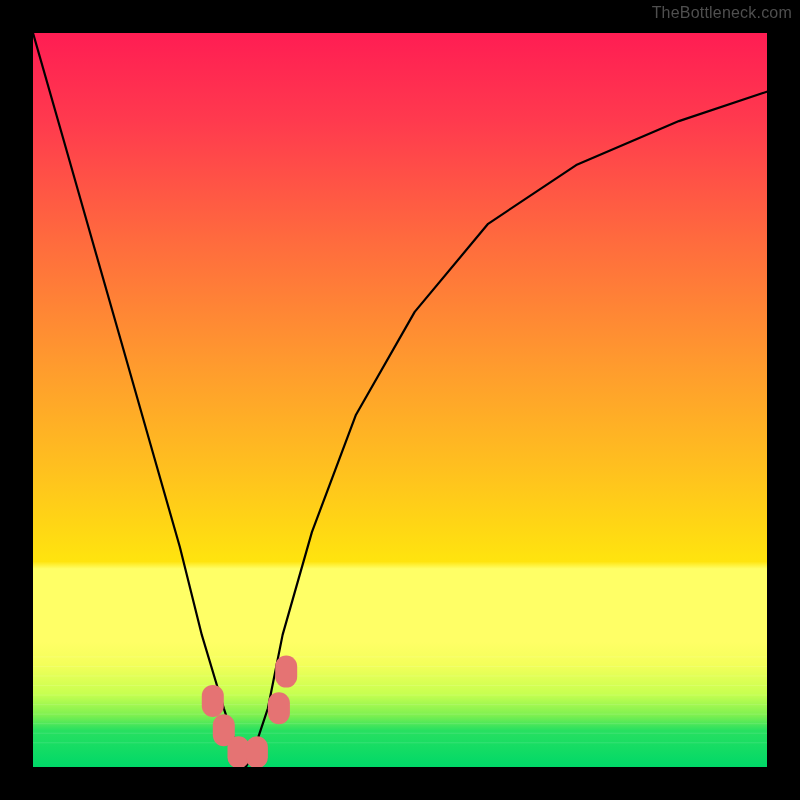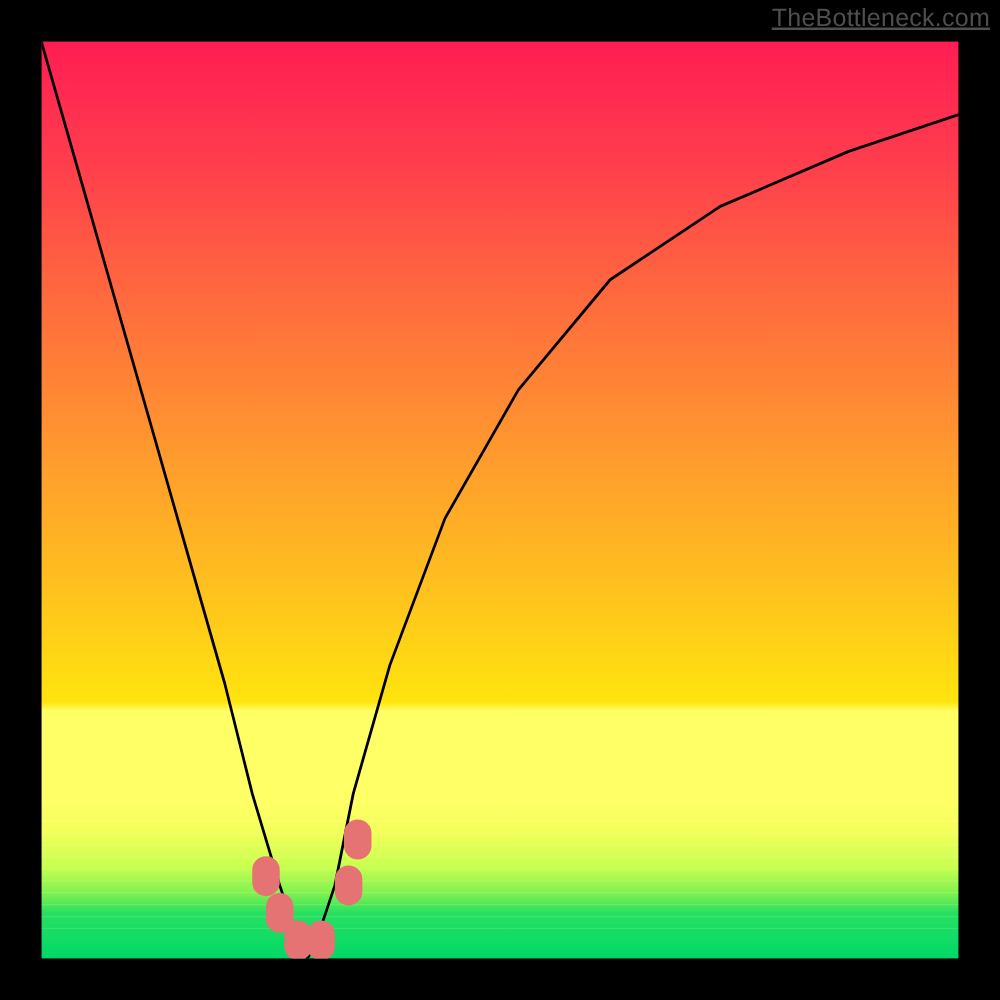--- a/index.html
+++ b/index.html
@@ -23,25 +23,24 @@
     top: 33px;
     width: 734px;
     height: 734px;
     overflow: hidden;
   }
   .watermark {
     position: absolute;
     top: 4px;
     right: 8px;
     color: #4f4f4f;
-    font-size: 20px;
+    font-size: 16px;
     font-weight: 400;
     letter-spacing: 0.2px;
     z-index: 5;
-    text-decoration: underline;
   }
   svg { display: block; }
 </style>
 </head>
 <body>
 
 <div class="frame">
   <div class="watermark">TheBottleneck.com</div>
   <div class="plot">
     <svg id="chart-svg" width="734" height="734" viewBox="0 0 734 734" preserveAspectRatio="none">

